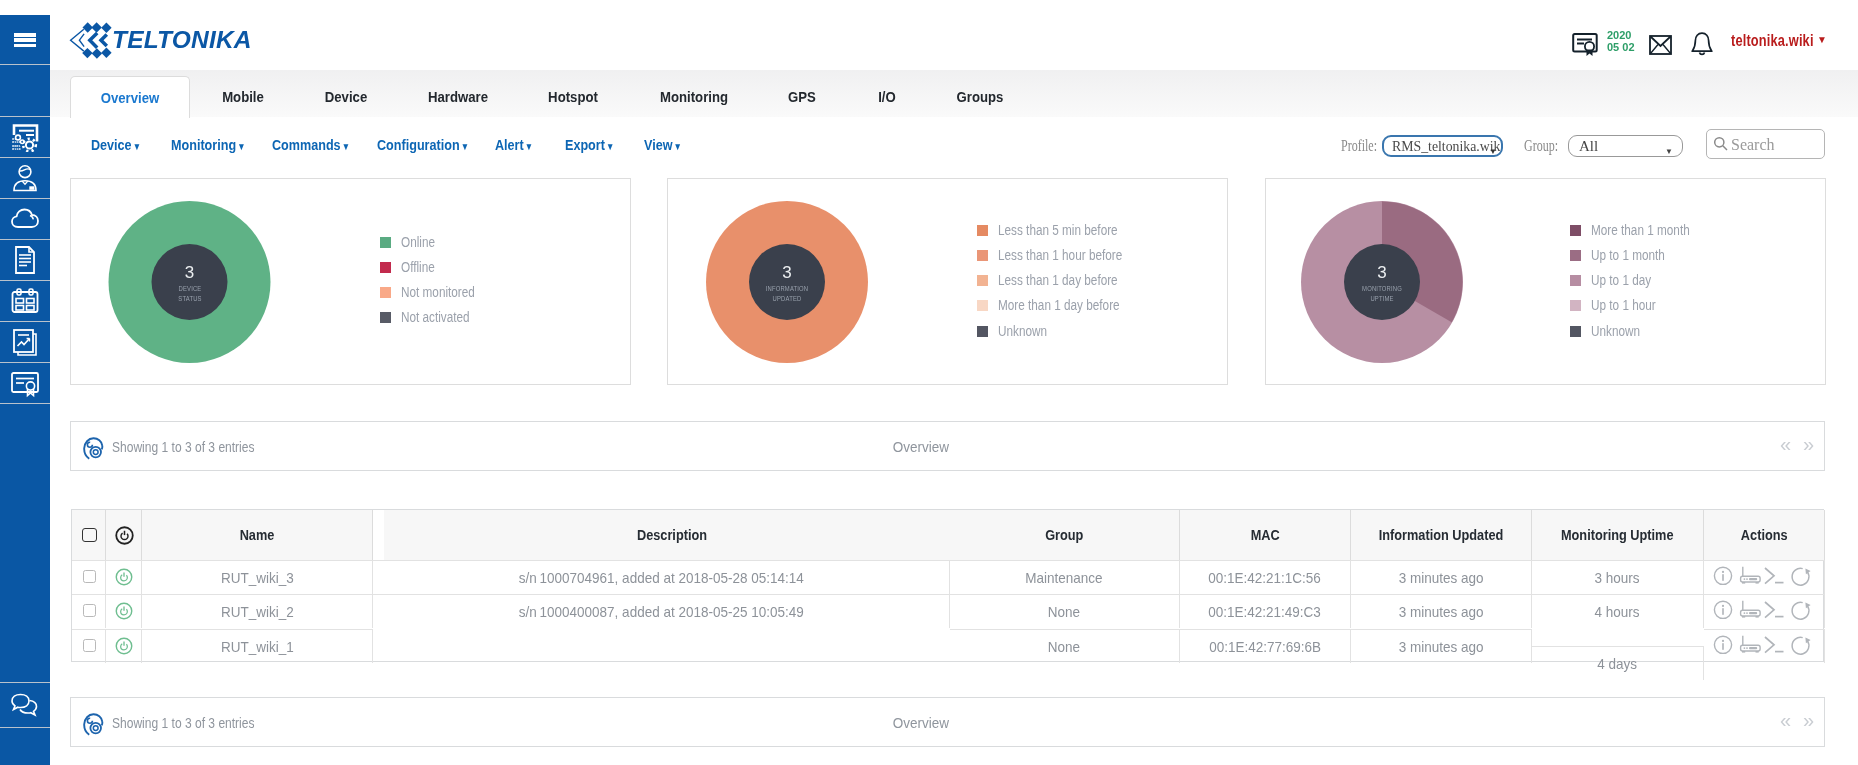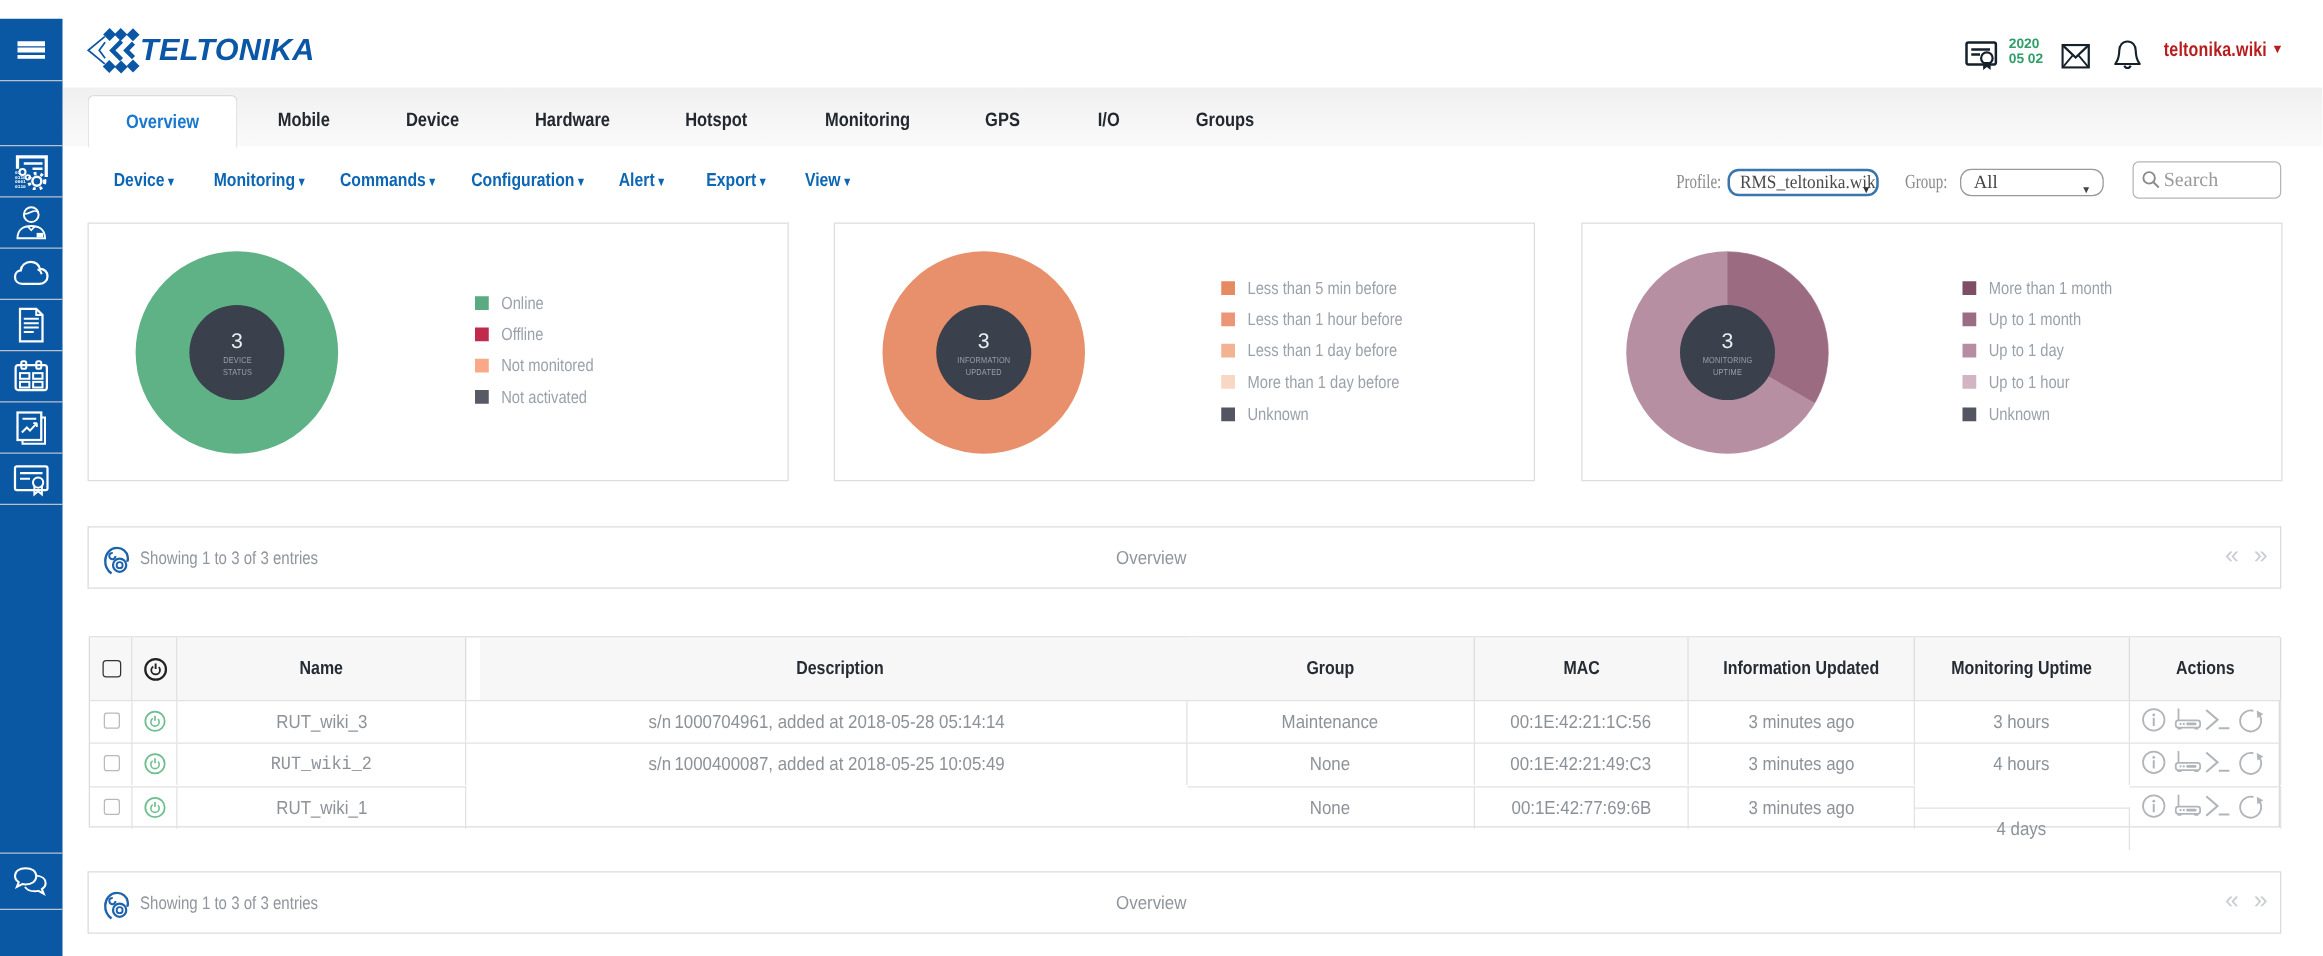--- a/index.html
+++ b/index.html
@@ -372,21 +372,21 @@
         <rect x="36" y="13" width="8.2" height="2.2" rx="1" fill="#b1b5ba"></rect>
         <rect x="29" y="17" width="3.2" height="1.6" fill="#b1b5ba"></rect>
         <rect x="42.5" y="17" width="3.2" height="1.6" fill="#b1b5ba"></rect>
         <path d="M52,3 L61,10.8 L52,18.6" fill="none" stroke="#b1b5ba" stroke-width="1.7"></path>
         <line x1="62" y1="17.6" x2="70.5" y2="17.6" stroke="#b1b5ba" stroke-width="1.7"></line>
         <path d="M94.4,6.9 A8.4,8.4 0 1 1 89.7,3.6" fill="none" stroke="#b1b5ba" stroke-width="1.5"></path>
         <path d="M97.6,6.1 L92.4,3.4 L92.9,9.3 Z" fill="#b1b5ba"></path>
       </svg>
   <div class="tcell" style="left:0px;top:84.3px;width:34px;border-top:1px solid #e2e2e2;"></div>
   <div class="tcell" style="left:34px;top:84.3px;width:36px;border-top:1px solid #e2e2e2;"></div>
-  <div class="tcell" style="left:70px;top:84.3px;width:231px;border-top:1px solid #e2e2e2;font-family:Liberation Mono, monospace;"><i>RUT_wiki_2</i></div>
+  <div class="tcell" style="left:70px;top:84.3px;width:231px;border-top:1px solid #e2e2e2;"><i>RUT_wiki_2</i></div>
   <div class="tcell" style="left:301px;top:84.3px;width:577px;border-top:1px solid #e2e2e2;"><i>s/n 1000400087, added at 2018-05-25 10:05:49</i></div>
   <div class="tcell" style="left:878px;top:84.3px;width:229.5px;border-top:1px solid #e2e2e2;"><i>None</i></div>
   <div class="tcell" style="left:1107.5px;top:84.3px;width:171.5px;border-top:1px solid #e2e2e2;"><i>00:1E:42:21:49:C3</i></div>
   <div class="tcell" style="left:1279px;top:84.3px;width:181px;border-top:1px solid #e2e2e2;"><i>3 minutes ago</i></div>
   <div class="tcell" style="left:1460px;top:84.3px;width:171.5px;border-top:1px solid #e2e2e2;"><i>4 hours</i></div>
   <div class="tcell" style="left:1631.5px;top:84.3px;width:121.5px;border-top:1px solid #e2e2e2;"></div>
   <div style="position:absolute;left:10.5px;top:94.3px;width:13px;height:13px;border:1.4px solid #b9b9b9;border-radius:2.5px;"></div>
   <svg width="18" height="18" viewBox="0 0 20 20" style="position:absolute;left:43px;top:92.3px;">
         <circle cx="10" cy="10" r="8.6" fill="none" stroke="#6fbe90" stroke-width="1.6"></circle>
         <circle cx="10" cy="10.6" r="3.7" fill="none" stroke="#6fbe90" stroke-width="1.4" stroke-dasharray="14.9 5"></circle>

